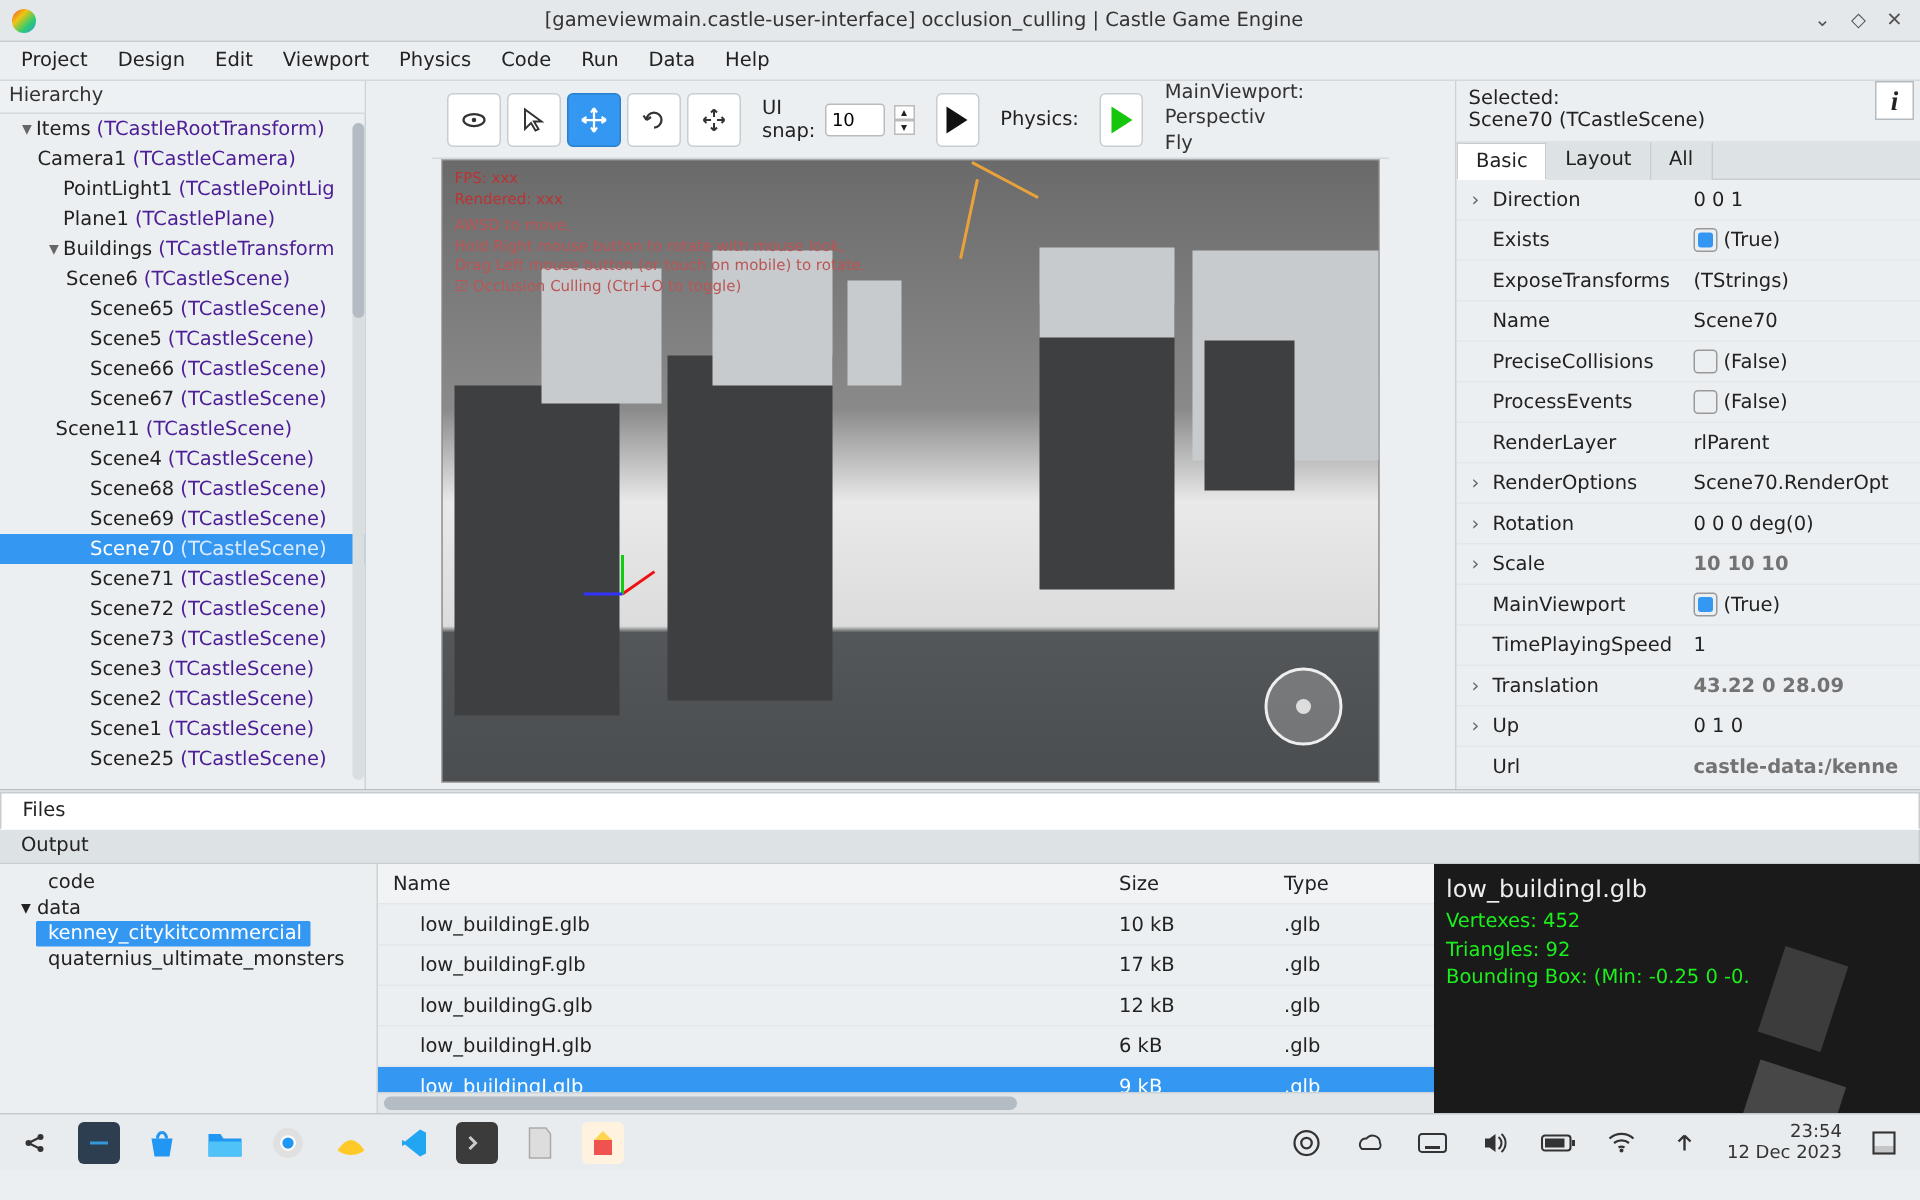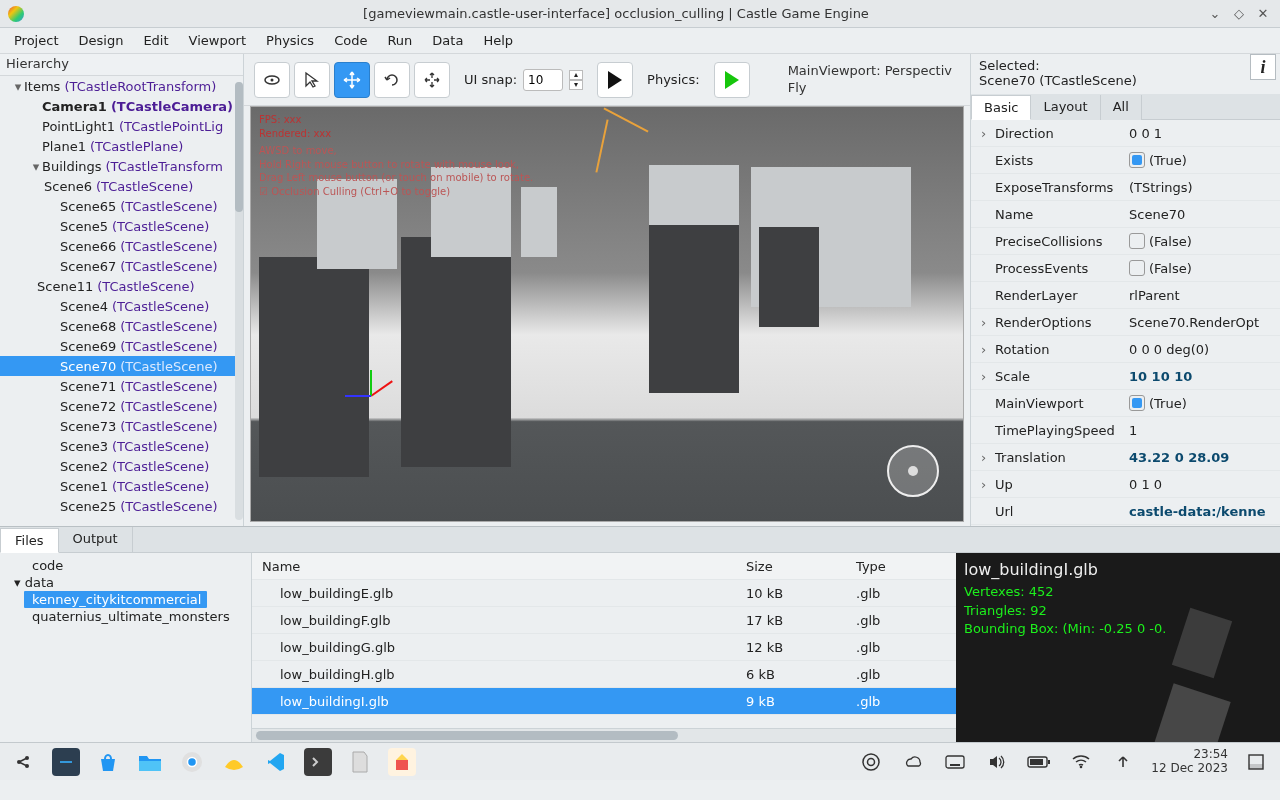--- a/index.html
+++ b/index.html
@@ -3,21 +3,21 @@
 <meta charset="utf-8">
 <style>
   * { margin:0; padding:0; box-sizing:border-box; font-family:"DejaVu Sans","Segoe UI",sans-serif; }
   html,body { width:1280px; height:800px; background:#eceff1; overflow:hidden; font-size:13px; color:#222; }
   .titlebar { height:28px; background:#e5e8ea; display:flex; align-items:center; padding:0 8px; border-bottom:1px solid #c7cdd1; }
   .titlebar .app-icon { width:16px; height:16px; border-radius:50%; background:linear-gradient(135deg,#e74c3c,#f1c40f,#2ecc71,#3498db); margin-right:8px; }
   .titlebar .title { flex:1; text-align:center; font-weight:500; color:#333; font-size:13px; }
   .winbtn { width:18px; height:18px; margin-left:6px; display:flex; align-items:center; justify-content:center; color:#555; cursor:pointer; }
   .menubar { height:26px; display:flex; align-items:center; padding:0 4px; background:#eceff1; border-bottom:1px solid #d4d8db; }
   .menubar span { padding:3px 10px; border-radius:3px; cursor:pointer; }
-  .workspace { display:flex; height:472px; }
+  .workspace { display:flex; height:472px;gap:44px; }
   .hier-col { width:244px; display:flex; flex-direction:column; border-right:1px solid #ccd3d7; }
   .panel-header { height:22px; padding:2px 6px; font-size:13px; color:#333; border-bottom:1px solid #d4d8db; background:#eef1f3; }
   .hier-tree { flex:1; overflow:auto; font-size:13px; position:relative; }
   .hier-scrollbar { position:absolute; right:0; top:6px; bottom:6px; width:8px; background:#d9dee1; border-radius:4px; }
   .hier-scrollbar .thumb { position:absolute; top:0; width:8px; height:130px; background:#b3bcc2; border-radius:4px; }
   .tree-row { padding:1px 4px 1px 12px; white-space:nowrap; display:flex; align-items:center; height:20px; cursor:default; }
   .tree-row .tw { width:12px; display:inline-block; text-align:center; color:#666; }
   .tree-row.sel { background:#3498f3; color:#fff; }
   .tree-row .klass { color:#4c1d95; margin-left:4px; }
   .tree-row.sel .klass { color:#dbeafe; }
@@ -52,25 +52,25 @@
   .sel-header { padding:4px 8px 6px 8px; font-size:13px; background:#eceff1; position:relative;}
   .info-i { position:absolute; right:4px; top:0; width:26px; height:26px; border:1px solid #b5bcc1; text-align:center; font:italic bold 18px/24px Georgia,serif; background:#fff; cursor:pointer; }
   .prop-tabs { display:flex; border-bottom:1px solid #c7cdd1; background:#dde2e5; }
   .prop-tabs div { padding:4px 12px; cursor:pointer; background:#dde2e5; border-right:1px solid #c7cdd1; position:relative; top:1px; }
   .prop-tabs div.selected { background:#fff; border:1px solid #c7cdd1; border-bottom:1px solid #fff; }
   .prop-grid { flex:1; overflow:auto; font-size:13px;}
   .prop-row { display:flex; align-items:center; height:27px; border-bottom:1px solid #e3e7e9;}
   .prop-row .pn { flex:0 0 154px; padding-left:10px; display:flex; align-items:center; gap:4px;}
   .prop-row .pv { flex:1; padding-left:4px; display:flex; align-items:center; gap:4px; }
   .prop-row .exp { width:10px; color:#666; }
-  .prop-row.bold .pv { color:#0c4a6e; font-weight:bold; }
+  .prop-row.bold .pv { color:#737373; font-weight:bold; }
   .chkbox { width:16px; height:16px; border:1px solid #999; border-radius:3px; display:inline-flex; align-items:center; justify-content:center; }
   .chkbox.on::after { content:""; width:10px; height:10px; background:#3498f3; border-radius:2px; }
   .bottom { height:216px; display:flex; flex-direction:column; border-top:1px solid #b9c0c4; }
-  .btabs { display:flex; background:#dde2e5; border-bottom:1px solid #c7cdd1; }
+  .btabs { display:flex; background:#dde2e5; border-bottom:1px solid #c7cdd1;flex-direction:column; }
   .btabs div { padding:4px 14px; cursor:pointer; background:#dde2e5; border-right:1px solid #c7cdd1; font-size:13px; }
   .btabs div.selected { background:#fff; border:1px solid #c7cdd1; border-bottom:1px solid #fff; position:relative; top:1px; }
   .bpanes { flex:1; display:flex; overflow:hidden;}
   .dirtree { width:252px; border-right:1px solid #ccd3d7; padding:4px 2px; font-size:13px; overflow:auto; }
   .dirtree .drow { padding:1px 6px 1px 8px; cursor:default; }
   .dirtree .drow.sel { background:#3498f3; color:#fff; display:inline-block; border-radius:1px; }
   .filetable { flex:1; display:flex; flex-direction:column; overflow:hidden; }
   .ft-head, .ft-row { display:flex; align-items:center; height:27px; border-bottom:1px solid #e3e7e9; }
   .ft-head { background:#f1f3f4; font-weight:500; position:sticky; top:0;}
   .ft-head div,.ft-row div { padding-left:10px; }
@@ -116,21 +116,21 @@
 <div class="workspace">
 
   <div class="hier-col">
     <div class="panel-header">Hierarchy</div>
     <div class="hier-tree" id="hier-tree">
       <div class="tree-row" style="padding-left: 12px;">
           <span class="tw">▾</span>
           <span>Items</span>
           <span class="klass">(TCastleRootTransform)</span>
         </div>
-        <div class="tree-row" style="padding-left: 30px; font-weight: bold;">
+        <div class="tree-row" style="padding-left: 13px;">
           <span class="tw"></span>
           <span>Camera1</span>
           <span class="klass">(TCastleCamera)</span>
         </div>
         <div class="tree-row" style="padding-left: 30px;">
           <span class="tw"></span>
           <span>PointLight1</span>
           <span class="klass">(TCastlePointLig</span>
         </div>
         <div class="tree-row" style="padding-left: 30px;">

